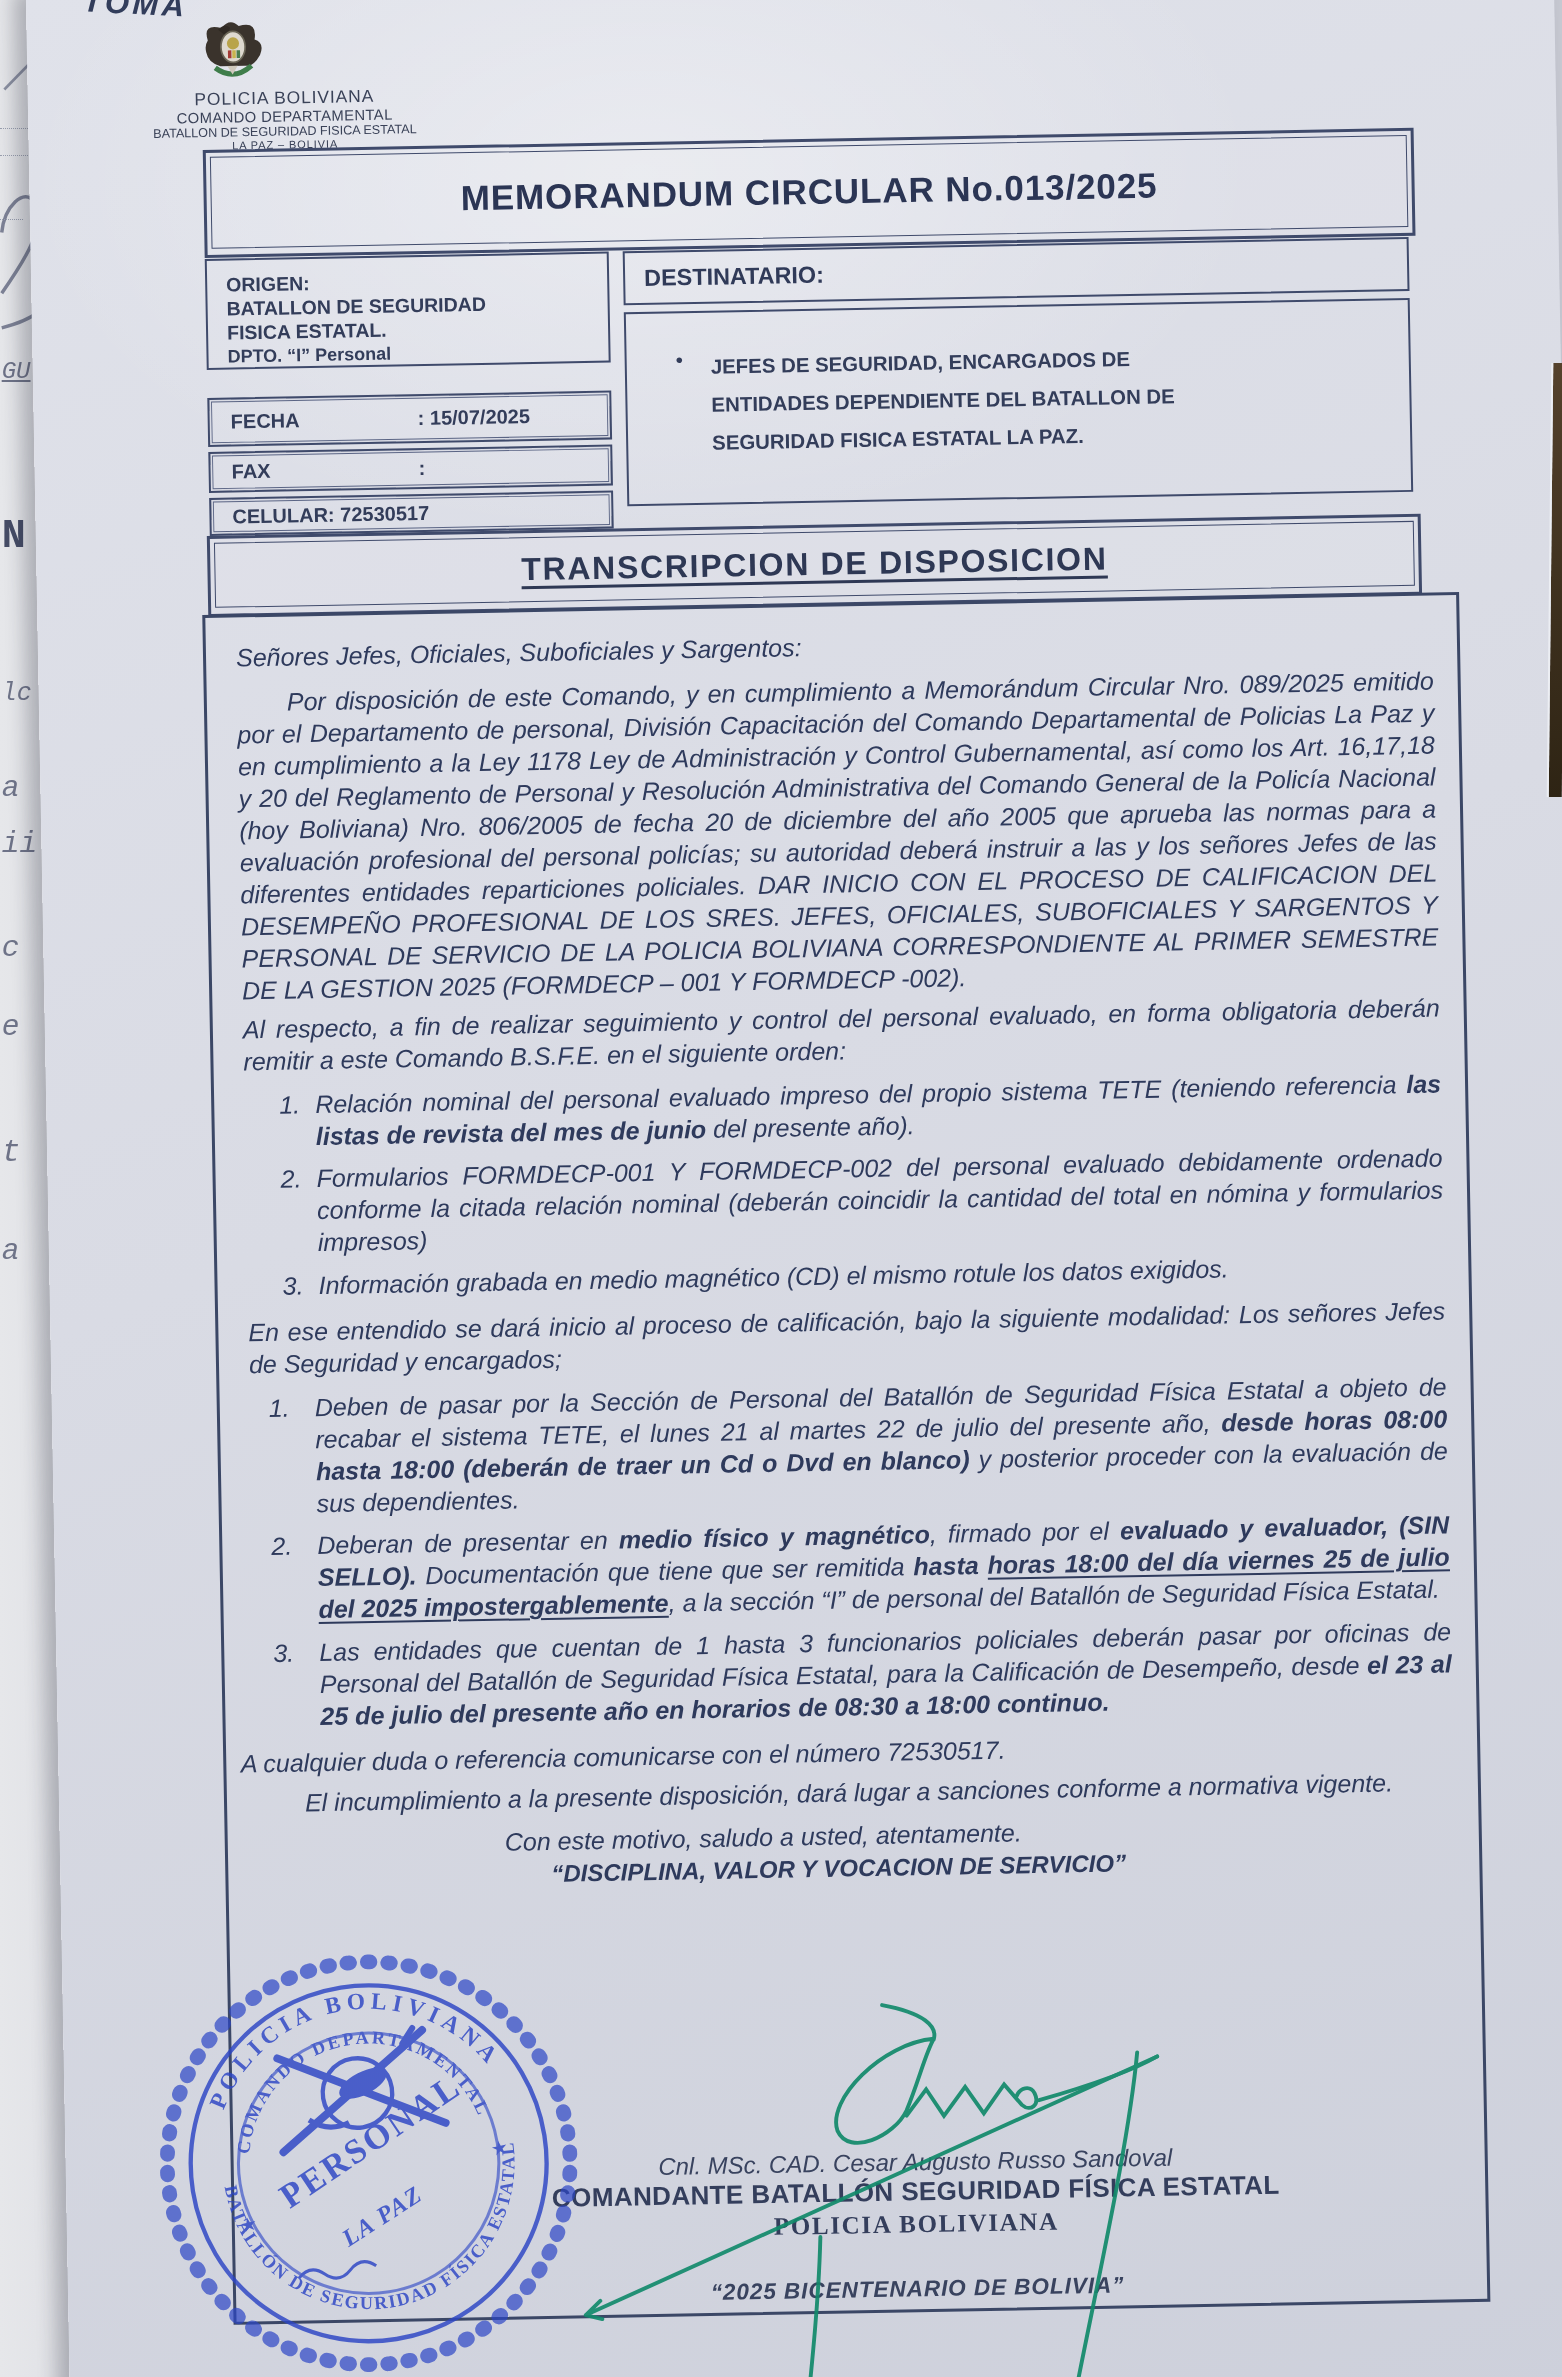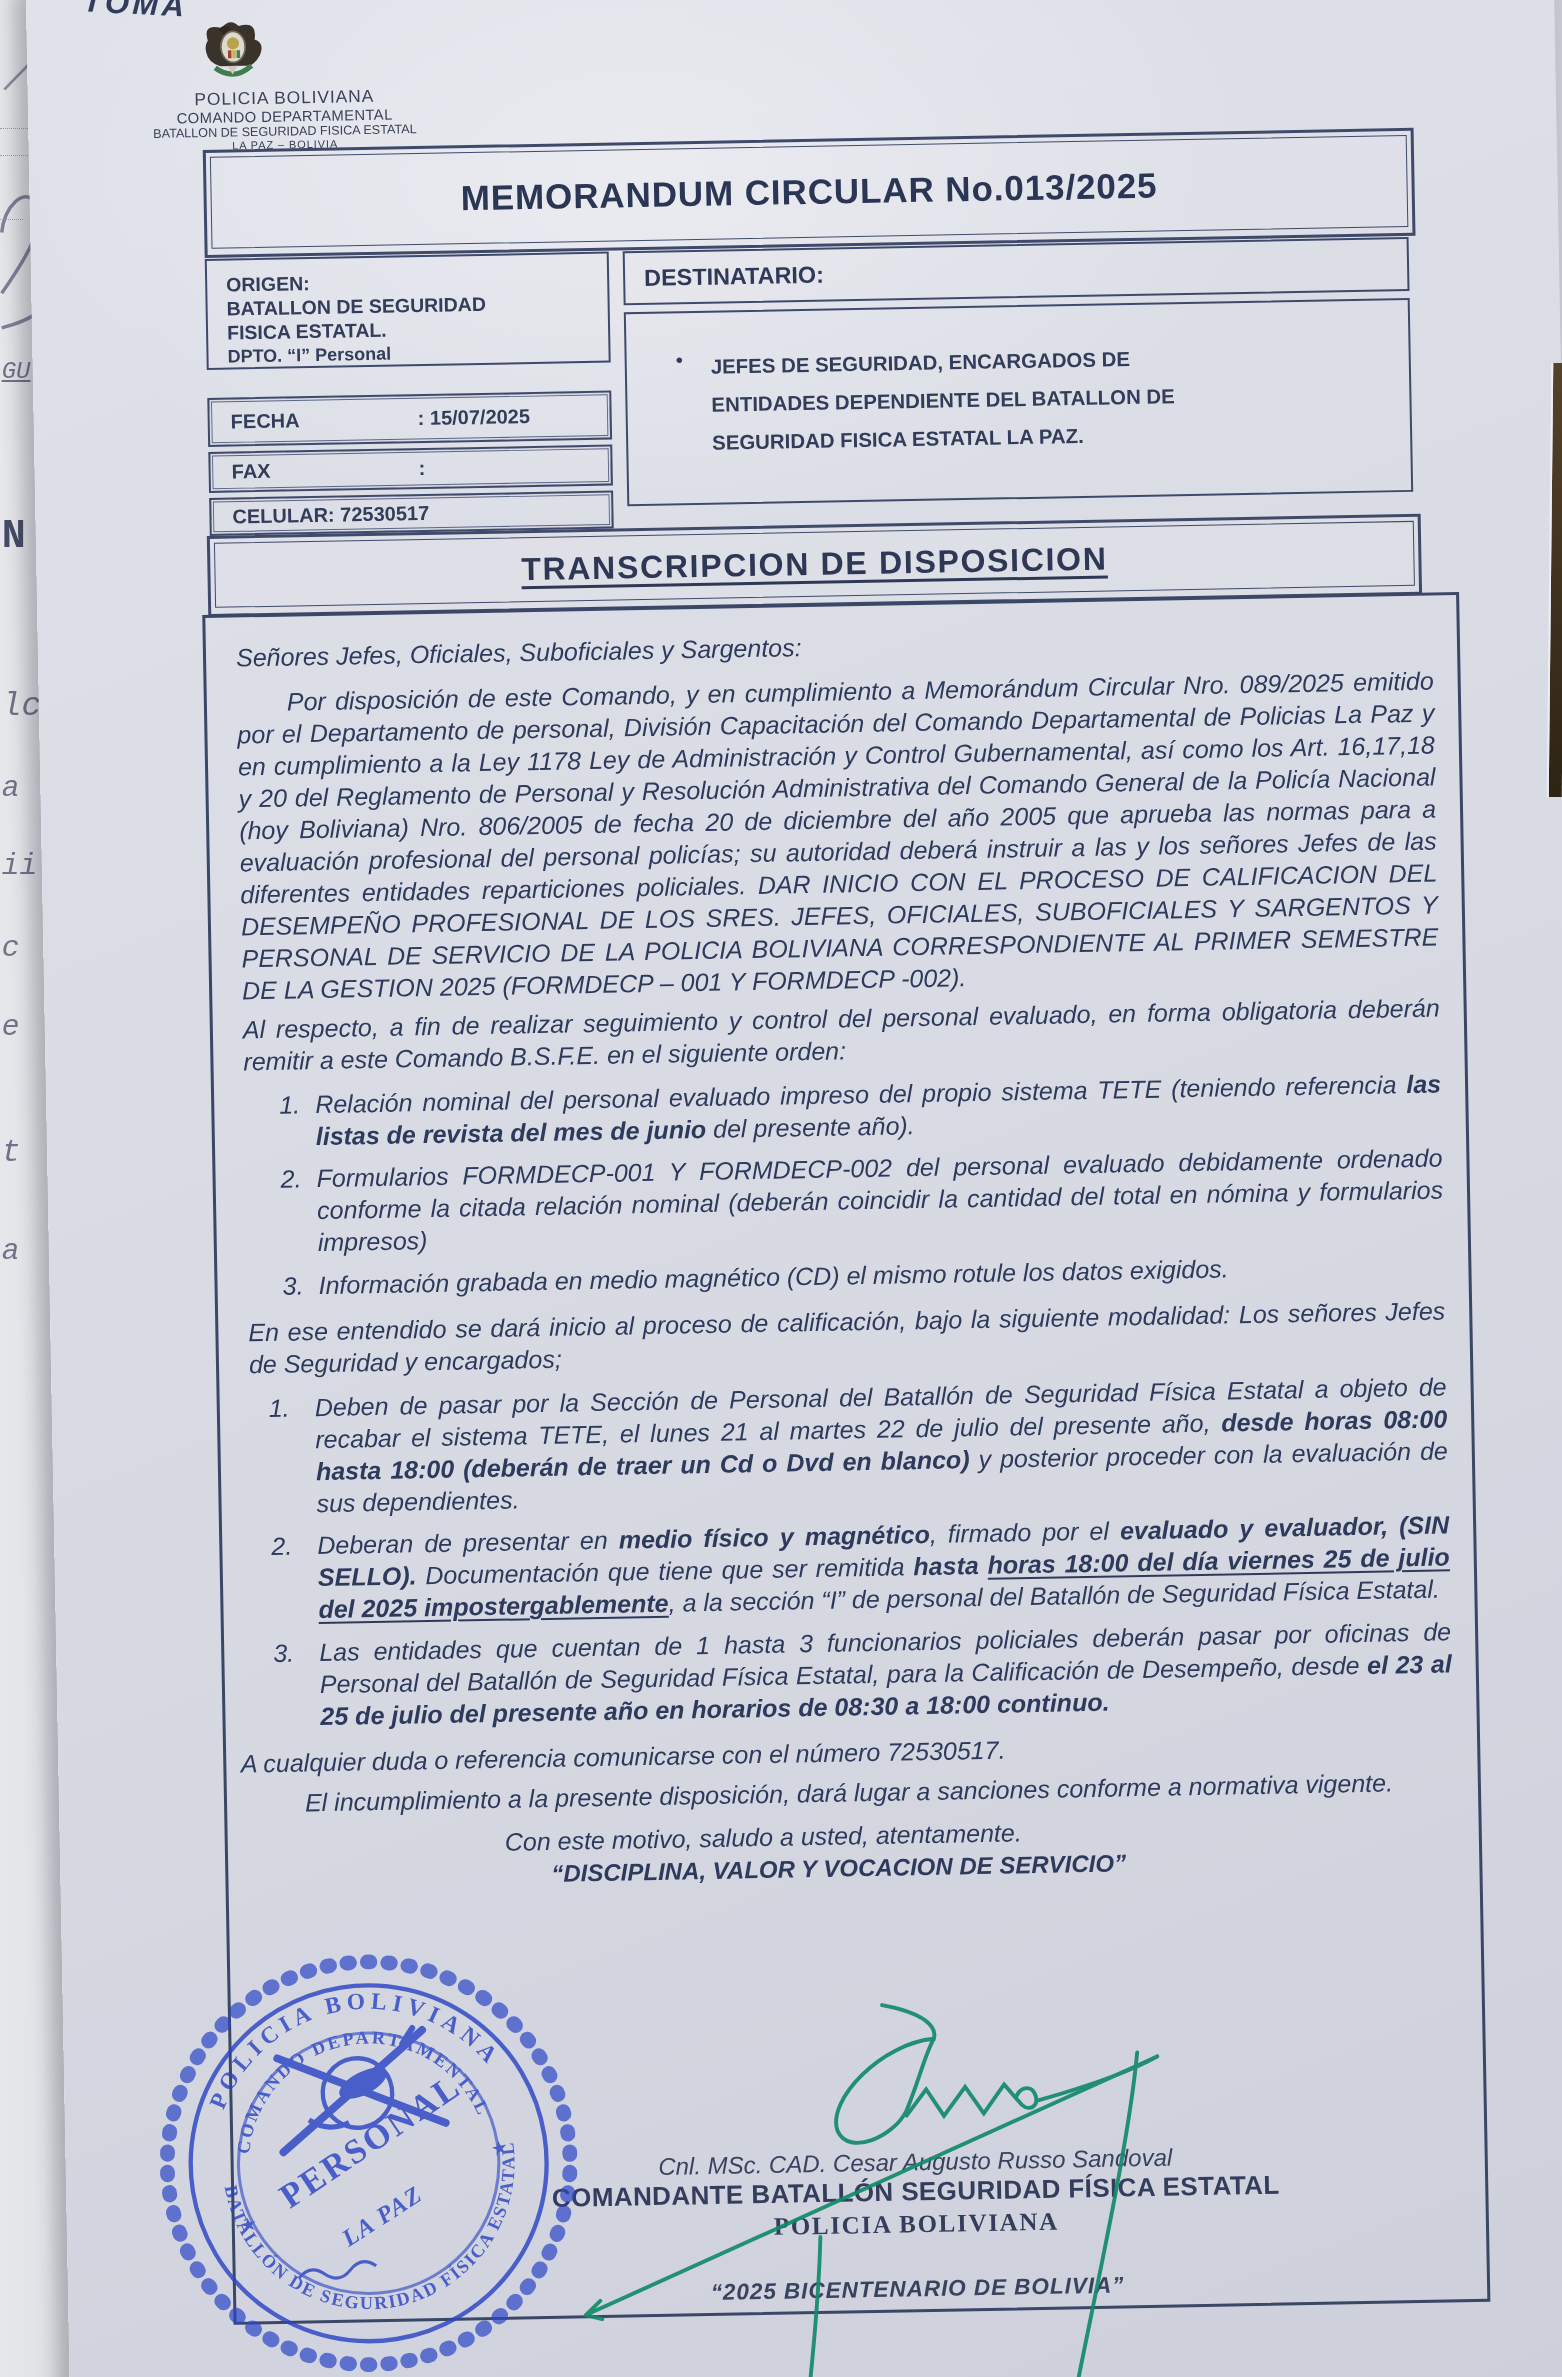--- a/index.html
+++ b/index.html
@@ -119,23 +119,23 @@
   <svg class="penstroke" width="78" height="347" viewBox="0 0 90 400">
     <path d="M5,95 L78,20" stroke="#8b90a2" stroke-width="3" fill="none"></path>
     <path d="M2,330 C30,290 55,250 40,225 C28,207 5,230 2,260 M2,370 C40,360 60,345 48,330" stroke="#7d8296" stroke-width="4" fill="none"></path>
   </svg>
   <div class="dotline" style="top:128px"></div>
   <div class="dotline" style="top:155px"></div>
   <div class="dotline" style="top:219px;width:22.6px"></div>
   <div id="left-frags">
       <span class="frag fu" style="top: 358px; font-size: 24px;">GU</span>
       <span class="frag fb" style="top: 514px; font-size: 40px;">N</span>
-      <span class="frag" style="top: 679px; font-size: 33px; margin-top: 9px;">lc</span>
+      <span class="frag" style="top: 679px; font-size: 25px;">lc</span>
       <span class="frag" style="top: 771px; font-size: 29.5px;">a</span>
-      <span class="frag" style="top: 849px; font-size: 29.5px;">ii</span>
+      <span class="frag" style="top: 827px; font-size: 29.5px;">ii</span>
       <span class="frag" style="top: 931px; font-size: 29.5px;">c</span>
       <span class="frag" style="top: 1010px; font-size: 29.5px;">e</span>
       <span class="frag" style="top: 1135px; font-size: 31px;">t</span>
       <span class="frag" style="top: 1234px; font-size: 29.5px;">a</span>
     </div>
 </div>
 
 <div class="top-frag">TOMA</div>
 
 <div class="dark-sliver"></div>

